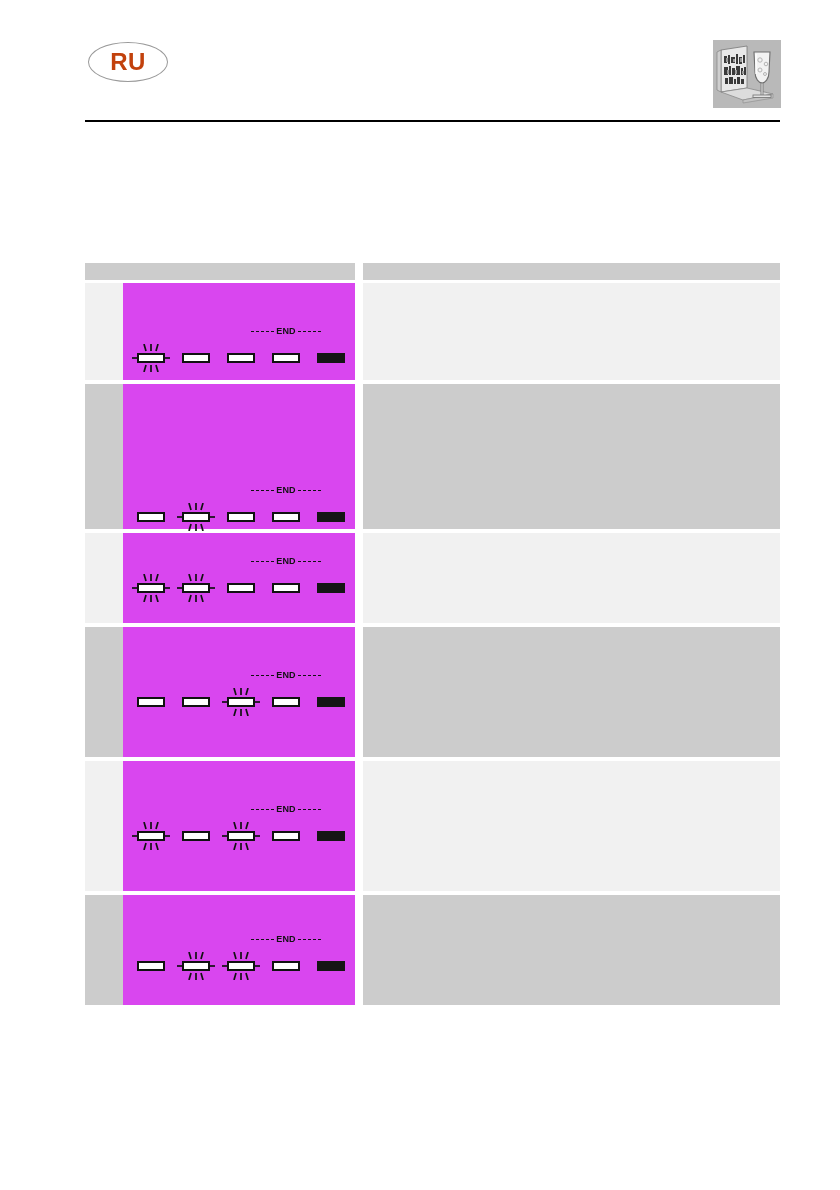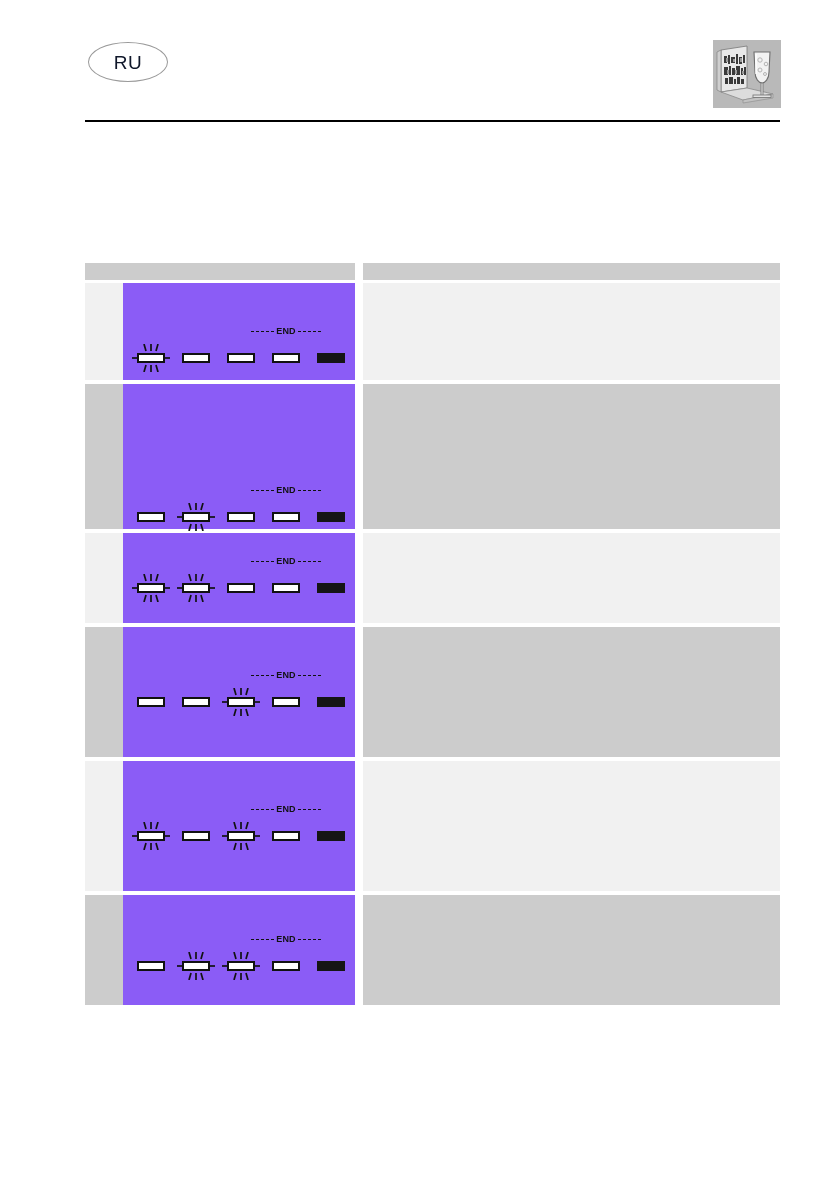--- a/index.html
+++ b/index.html
@@ -29,23 +29,23 @@
     width: 80px;
     height: 40px;
     border: 1.5px solid #9a9a9a;
     border-radius: 50%;
     display: flex;
     align-items: center;
     justify-content: center;
     box-sizing: border-box;
   }
   .country-badge-text {
-    font-size: 19px;
-    font-weight: normal;
-    color: #0f172a;
+    font-size: 24px;
+    font-weight: bold;
+    color: #c2410c;
     letter-spacing: 0.5px;
     line-height: 1;
   }
 
   .appliance-icon {
     position: absolute;
     left: 713px;
     top: 40px;
     width: 68px;
     height: 68px;
@@ -101,21 +101,21 @@
     display: flex;
     margin-bottom: 4px;
   }
   .cell-code {
     width: 38px;
     flex: none;
   }
   .cell-leds {
     width: 232px;
     flex: none;
-    background: #8b5cf6;
+    background: #d946ef;
     position: relative;
   }
   .cell-gap {
     width: 8px;
     flex: none;
     background: #ffffff;
   }
   .cell-desc {
     flex: 1;
   }

